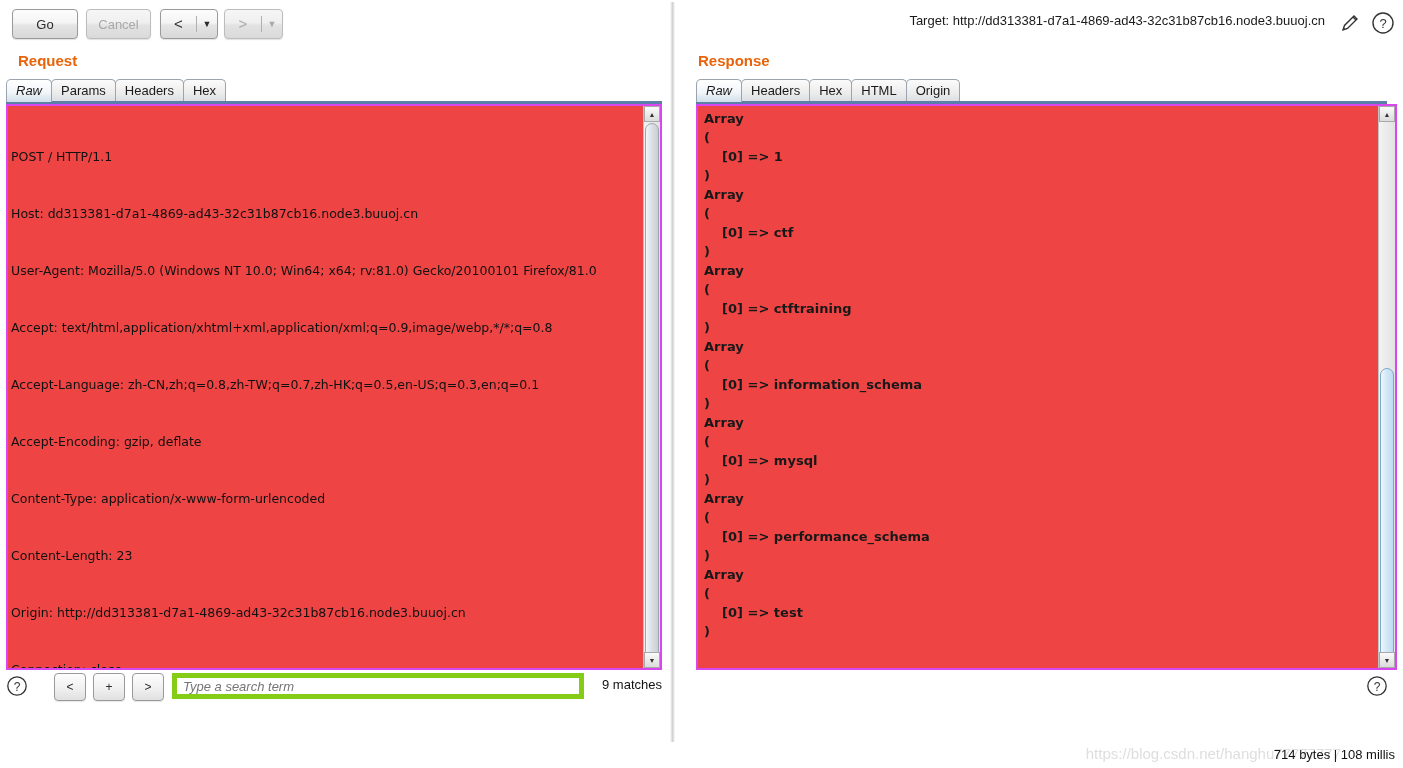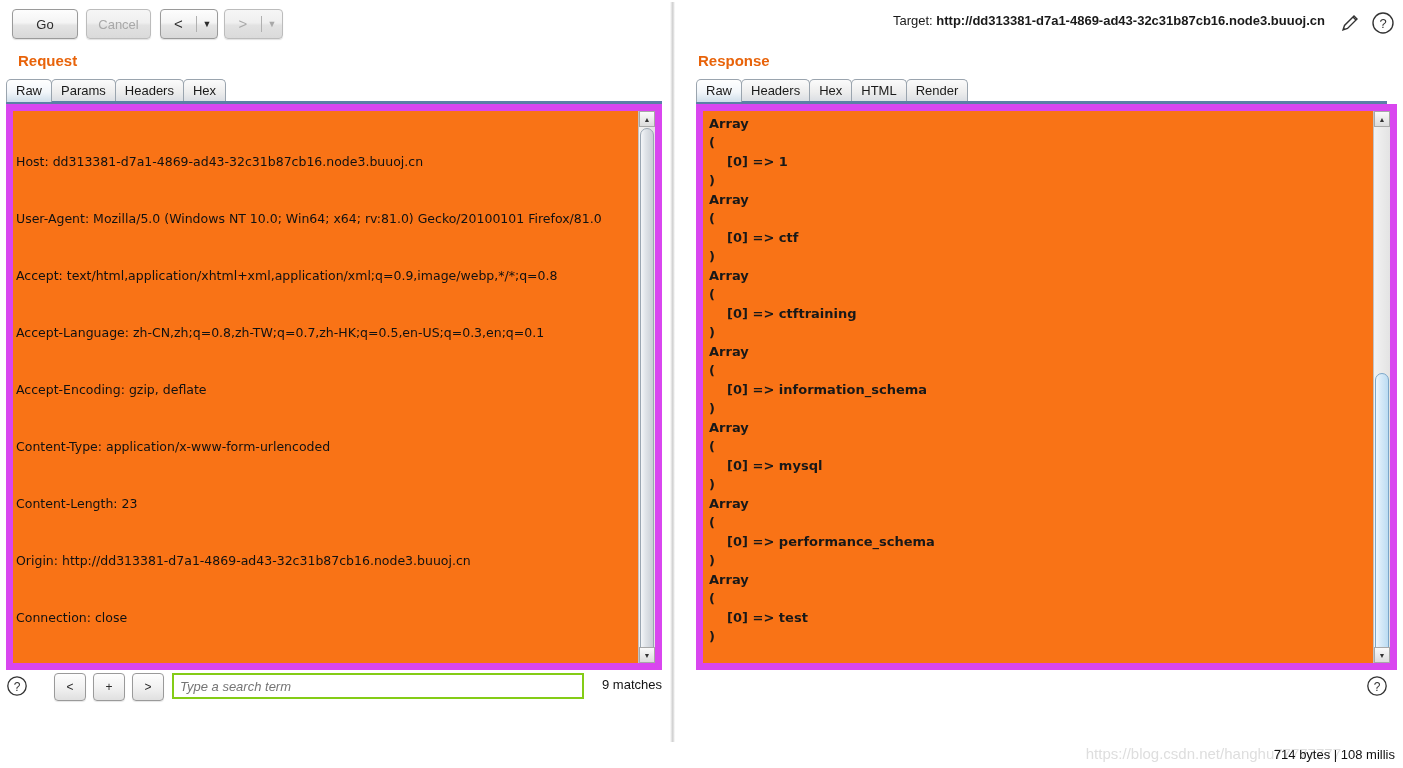--- a/index.html
+++ b/index.html
@@ -42,21 +42,21 @@
   .splitbtn .main { flex: 1; text-align: center; font-size: 15px; line-height: 1; padding-bottom: 2px;}
   .splitbtn .sep { width: 1px; height: 16px; background: #b0b0b0; }
   .splitbtn .arrow { width: 20px; text-align: center; font-size: 9px; }
 
   .target-bar {
     position: absolute; right: 78px; top: 13px;
     font-size: 13px; color: #1a1a1a;
     white-space: nowrap;
   }
   .target-bar .lbl { font-weight: normal; }
-  .target-bar .url { font-weight: bold; }
+  .target-bar .url { font-weight: normal; }
   #edit-target-icon { position: absolute; right: 42px; top: 12px; width: 22px; height: 22px; cursor: pointer; }
   #help-icon-top    { position: absolute; right: 8px;  top: 11px; width: 24px; height: 24px; cursor: pointer; }
 
   
   .panel { position: absolute; top: 46px; height: 662px; }
   #request-panel  { left: 0px;   width: 668px; }
   #response-panel { left: 680px; width: 723px; }
 
   .panel-title {
     position: absolute; left: 18px; top: 6px;
@@ -75,32 +75,33 @@
     border-radius: 5px 5px 0 0;
     background: linear-gradient(to bottom, #fbfbfb 0%, #ededed 55%, #d9dde2 100%);
     margin-right: -1px;
     cursor: pointer;
     position: relative;
     user-select: none;
   }
   .tab.active {
     background: linear-gradient(to bottom, #ffffff 0%, #f2f6fa 55%, #cfdeea 100%);
     z-index: 3;
+    font-style: italic;
   }
   .tab-underline {
     position: absolute; height: 3px; background: #5b7fa6;
     top: 55px;
   }
   #request-panel .tab-underline  { left: 6px;  width: 656px; }
   #response-panel .tab-underline { left: 16px; width: 691px; }
 
   .editor {
     position: absolute; top: 58px; bottom: 38px; left: 6px; right: 6px;
-    border: 7px solid #d946ef;
-    background: #f97316;
+    border: 2px solid #d946ef;
+    background: #ef4444;
     overflow: hidden;
   }
   #response-panel .editor { left: 16px; right: 6px; }
 
   .editor-text {
     position: absolute; left: 3px; top: 3px; right: 18px; bottom: 0;
     font-family: "DejaVu Sans", sans-serif;
     font-size: 12.5px;
     line-height: 19px;
     color: #111;
@@ -157,21 +158,21 @@
     position: absolute; top: 1px; width: 30px; height: 26px;
     display: flex; align-items: center; justify-content: center;
     font-size: 12px; color: #2b2b2b;
     border: 1px solid #9a9a9a; border-radius: 4px;
     background: linear-gradient(to bottom, #fdfdfd 0%, #f2f2f2 50%, #e0e0e0 100%);
     box-shadow: 0 1px 1px rgba(0,0,0,0.10);
     cursor: pointer; user-select: none;
   }
   .search-input {
     position: absolute; top: 1px; height: 26px;
-    border: 2px solid #84cc16; background: #ffffff;
+    border: 5px solid #84cc16; background: #ffffff;
     box-sizing: border-box;
     font-family: "Liberation Sans", sans-serif;
     font-size: 13px; font-style: italic; color: #8c8c8c;
     padding: 0 6px; line-height: 24px;
     outline: none;
   }
   .matches {
     position: absolute; top: 5px; right: 0;
     font-size: 13px; color: #111;
   }
@@ -258,20 +259,21 @@
       </div><div class="tab">
         <span>Headers</span>
       </div><div class="tab">
         <span>Hex</span>
       </div>
     </div>
     <div class="tab-underline"></div>
 
     <div class="editor">
       <div class="editor-text">
+        <span class="req-line">POST / HTTP/1.1</span>
         <span class="req-line">Host: dd313381-d7a1-4869-ad43-32c31b87cb16.node3.buuoj.cn</span>
         <span class="req-line">User-Agent: Mozilla/5.0 (Windows NT 10.0; Win64; x64; rv:81.0) Gecko/20100101 Firefox/81.0</span>
         <span class="req-line">Accept: text/html,application/xhtml+xml,application/xml;q=0.9,image/webp,*/*;q=0.8</span>
         <span class="req-line">Accept-Language: zh-CN,zh;q=0.8,zh-TW;q=0.7,zh-HK;q=0.5,en-US;q=0.3,en;q=0.1</span>
         <span class="req-line">Accept-Encoding: gzip, deflate</span>
         <span class="req-line">Content-Type: application/x-www-form-urlencoded</span>
         <span class="req-line">Content-Length: 23</span>
         <span class="req-line">Origin: http://dd313381-d7a1-4869-ad43-32c31b87cb16.node3.buuoj.cn</span>
         <span class="req-line">Connection: close</span>
         
@@ -315,21 +317,21 @@
     <div class="tabstrip">
       <div class="tab active">
         <span>Raw</span>
       </div><div class="tab">
         <span>Headers</span>
       </div><div class="tab">
         <span>Hex</span>
       </div><div class="tab">
         <span>HTML</span>
       </div><div class="tab">
-        <span>Render</span>
+        <span>Origin</span>
       </div>
     </div>
     <div class="tab-underline"></div>
 
     <div class="editor">
       <div class="resp-text" id="response-body"><span class="req-line">Array</span><span class="req-line">(</span><span class="req-line">    [0] =&gt; 1</span><span class="req-line">)</span><span class="req-line">Array</span><span class="req-line">(</span><span class="req-line">    [0] =&gt; ctf</span><span class="req-line">)</span><span class="req-line">Array</span><span class="req-line">(</span><span class="req-line">    [0] =&gt; ctftraining</span><span class="req-line">)</span><span class="req-line">Array</span><span class="req-line">(</span><span class="req-line">    [0] =&gt; information_schema</span><span class="req-line">)</span><span class="req-line">Array</span><span class="req-line">(</span><span class="req-line">    [0] =&gt; mysql</span><span class="req-line">)</span><span class="req-line">Array</span><span class="req-line">(</span><span class="req-line">    [0] =&gt; performance_schema</span><span class="req-line">)</span><span class="req-line">Array</span><span class="req-line">(</span><span class="req-line">    [0] =&gt; test</span><span class="req-line">)</span></div>
 
       <div class="vscroll">
         <div class="sb-arrow up">▲</div>
         <div class="sb-thumb blue" style="top:262px; height:322px;"></div>

